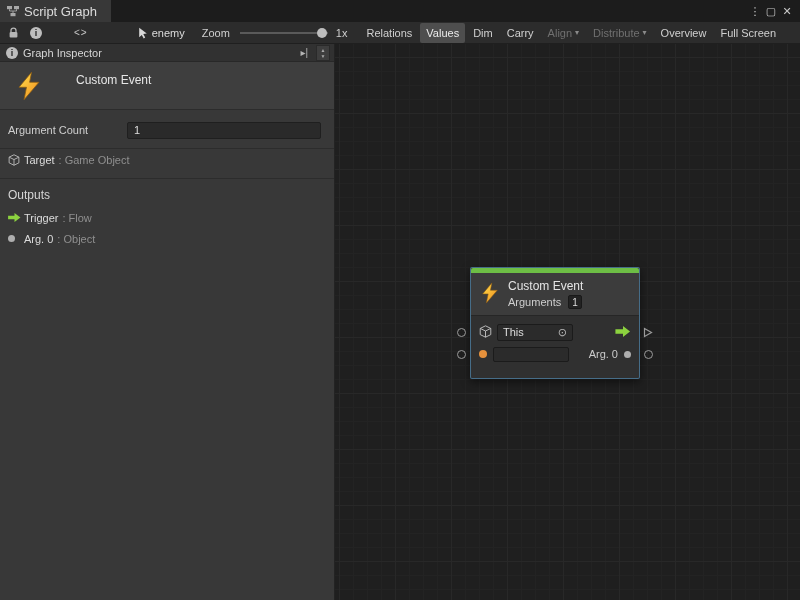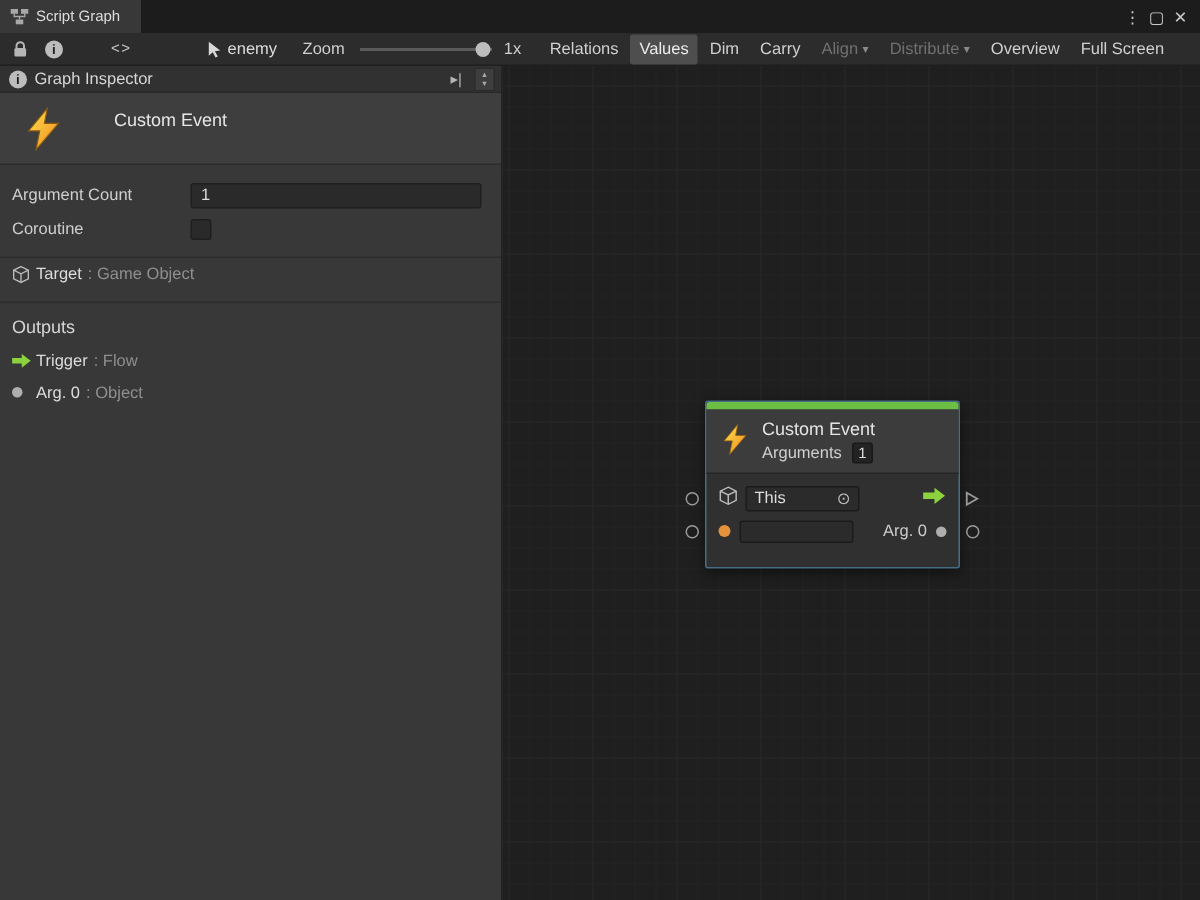--- a/index.html
+++ b/index.html
@@ -3,21 +3,21 @@
 <meta charset="utf-8">
 <style>
   *{margin:0;padding:0;box-sizing:border-box}
   html,body{width:800px;height:600px;overflow:hidden;background:#111}
   body{font-family:"Liberation Sans",sans-serif;font-size:11px;color:#d2d2d2}
   .app{position:relative;width:800px;height:600px;background:#383838}
 
   
   .tabbar{position:absolute;left:0;top:0;width:800px;height:22px;background:#1c1c1c;display:flex;align-items:stretch}
   .tab{display:flex;align-items:center;gap:5px;background:#383838;padding:0 14px 0 7px;height:22px}
-  .tab-label{font-size:10px;color:#dcdcdc}
+  .tab-label{font-size:13px;color:#dcdcdc}
   .win-controls{margin-left:auto;display:flex;align-items:center;padding-right:5px;color:#c9c9c9}
   .win-controls span{width:16px;text-align:center;font-size:11px;cursor:default}
 
   
   .toolbar{position:absolute;left:0;top:22px;width:800px;height:22px;background:#2c2c2c;border-bottom:1px solid #1f1f1f;display:flex;align-items:center}
   .ticon{display:inline-flex;align-items:center;justify-content:center}
   .lock{margin-left:8px}
   .info-circle{margin-left:11px;width:12px;height:12px;border-radius:50%;background:#bdbdbd;color:#222;font-size:9px;font-weight:bold;line-height:12px;text-align:center}
   .code-icon{margin-left:32px;color:#c5c5c5;font-size:10px;letter-spacing:1px}
   .pointer{margin-left:50px}
@@ -175,24 +175,20 @@
             </defs>
             <path d="M14 1 L4 13 H10 L8 23 L20 9 H12.5 Z" fill="url(#boltg1)" stroke="#8a5a12" stroke-width="0.6"></path>
           </svg>
       </span>
       <span class="unit-title">Custom Event</span>
     </div>
 
     <div class="field-row">
       <span class="field-label">Argument Count</span>
       <input class="field-input" type="text" value="1" style="">
-    </div>
-    <div class="field-row second">
-      <span class="field-label">Coroutine</span>
-      <div class="checkbox"></div>
     </div>
 
     <div class="divider"></div>
     <div class="io-row">
       <span class="io-ic">
         <svg width="12" height="12" viewBox="0 0 16 16">
             <path d="M8 1 L14.5 4.2 V11.8 L8 15 L1.5 11.8 V4.2 Z" fill="none" stroke="#bbbbbb" stroke-width="1.2"></path>
             <path d="M1.5 4.2 L8 7.4 L14.5 4.2 M8 7.4 V15" fill="none" stroke="#bbbbbb" stroke-width="1.2"></path>
           </svg>
       </span>

